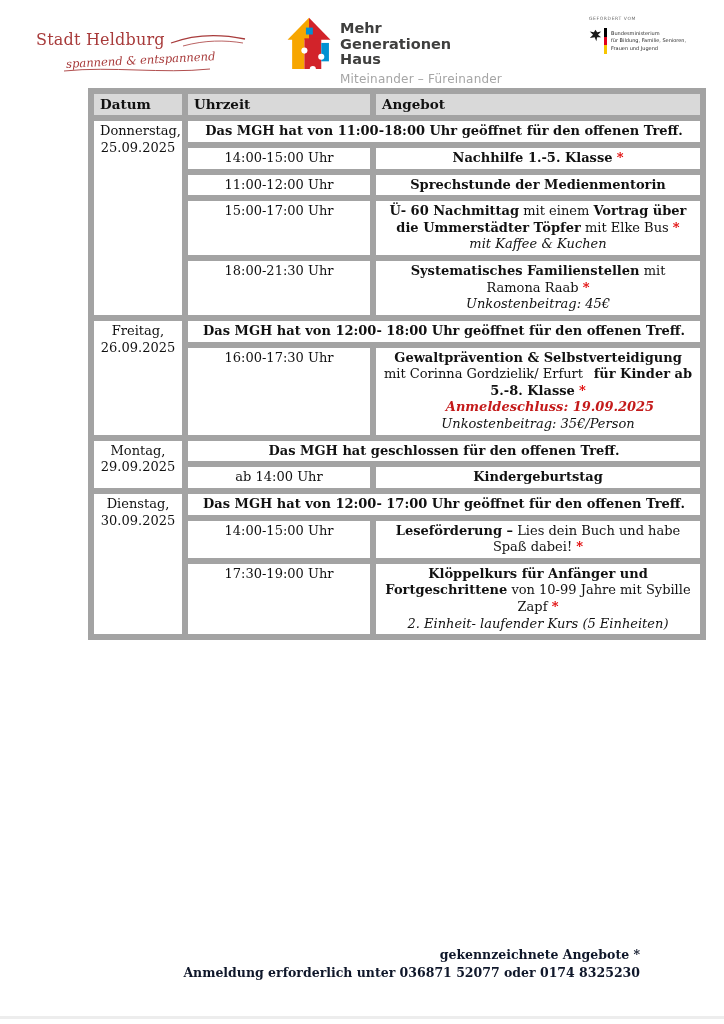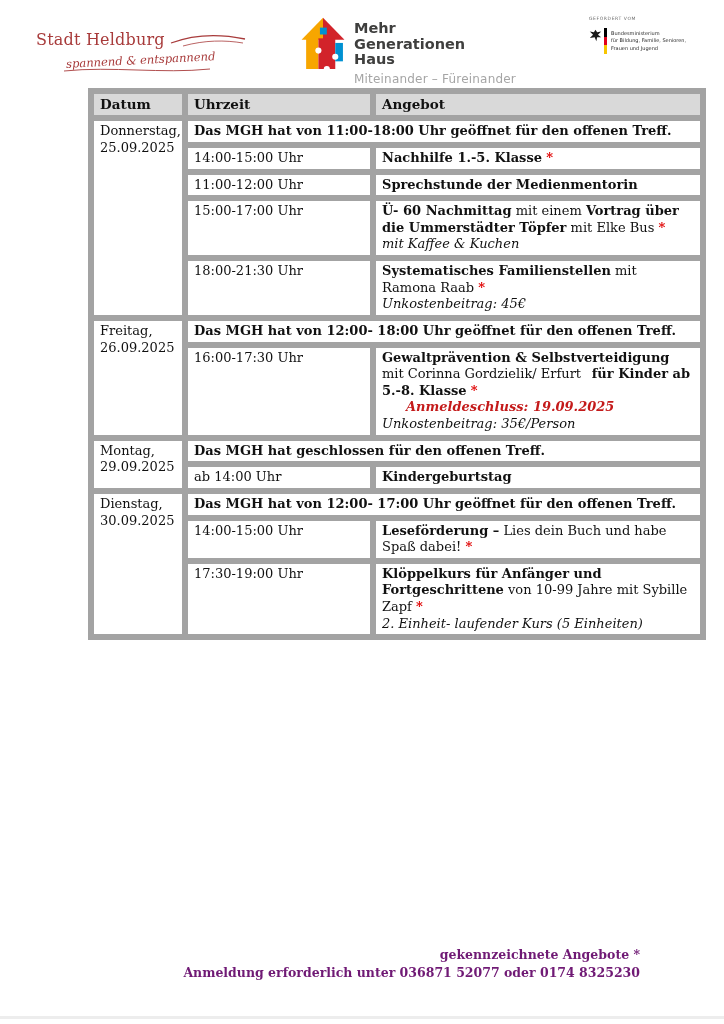--- a/index.html
+++ b/index.html
@@ -12,21 +12,21 @@
   
   .logo-stadt { position:absolute; left:36px; top:30px; color:#a83b3b; }
   .logo-stadt .title-row { display:flex; align-items:center; gap:4px; }
   .logo-stadt .title { font-size:16px; font-weight:normal; letter-spacing:.2px; }
   .logo-stadt .tagline {
     display:inline-block; font-style:italic; font-size:11.5px;
     margin-left:30px; margin-top:1px; transform:rotate(-3deg);
   }
   .logo-stadt svg.swoosh { display:block; }
 
-  .logo-mgh { position:absolute; left:300px; top:15px; display:flex; align-items:flex-start; }
+  .logo-mgh { position:absolute; left:286px; top:15px; display:flex; align-items:flex-start; }
   .logo-mgh .house { margin-right:8px; }
   .logo-mgh .mgh-text { font-family:"DejaVu Sans", sans-serif; padding-top:6px; }
   .logo-mgh .mgh-line { font-size:14.5px; font-weight:bold; color:#3f3f3e; line-height:1.08; }
   .logo-mgh .mgh-sub { font-size:12px; color:#a5a5a5; margin-top:4px; letter-spacing:.2px; }
 
   .logo-bund { position:absolute; left:589px; top:16px; font-family:"DejaVu Sans", sans-serif; }
   .logo-bund .caption { font-size:4.5px; letter-spacing:.6px; color:#6f6f6f; margin-bottom:7px; }
   .logo-bund .row { display:flex; align-items:flex-start; }
   .logo-bund .eagle { margin-right:2px; }
   .logo-bund .stripe {
@@ -40,35 +40,35 @@
     position:absolute; left:88px; top:88px; width:612px;
     border-collapse:collapse; table-layout:fixed;
     font-size:13px; line-height:1.28;
   }
   table.schedule, table.schedule th, table.schedule td { border:6px solid #a3a3a3; }
   table.schedule { border-width:2px; }
   table.schedule th {
     background:#d9d9d9; text-align:left; font-weight:bold;
     padding:2px 6px; font-size:13.5px;
   }
-  table.schedule td { vertical-align:top; padding:2px 6px; }
+  table.schedule td { vertical-align:top; padding:2px 6px;text-align:center; }
   td.date-cell { padding-top:2px; }
   td.status-cell { font-weight:bold; }
   td.time-cell { padding-bottom:8px; }
   td.offer-cell { padding-bottom:8px; }
   .seg-n { font-weight:normal; }
   .seg-b { font-weight:bold; }
   .seg-i { font-style:italic; }
   .seg-rb { color:#e00000; font-weight:bold; }
   .seg-ri { color:#c41a1a; font-weight:bold; font-style:italic;margin-left:24px; }
 
   
   .footer-note {
     position:absolute; right:84px; top:946px; width:600px;
-    text-align:right; color:#701a75; font-weight:bold;
+    text-align:right; color:#0f172a; font-weight:bold;
     font-size:12.5px; line-height:1.4;
   }
 
   .bottom-edge {
     position:absolute; left:0; right:0; bottom:5px; height:3px; background:#ededed;
   }
 </style>
 </head>
 <body>
 

